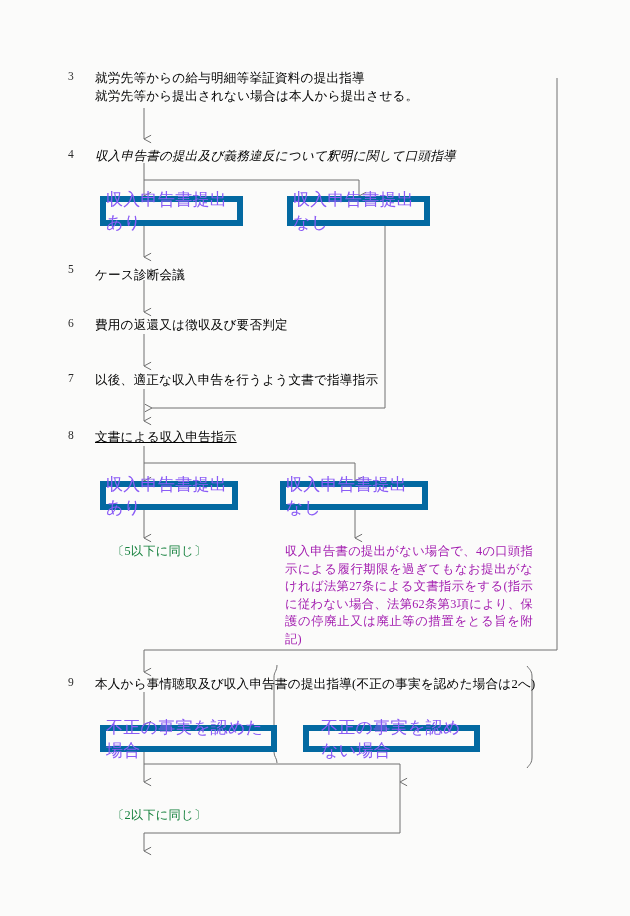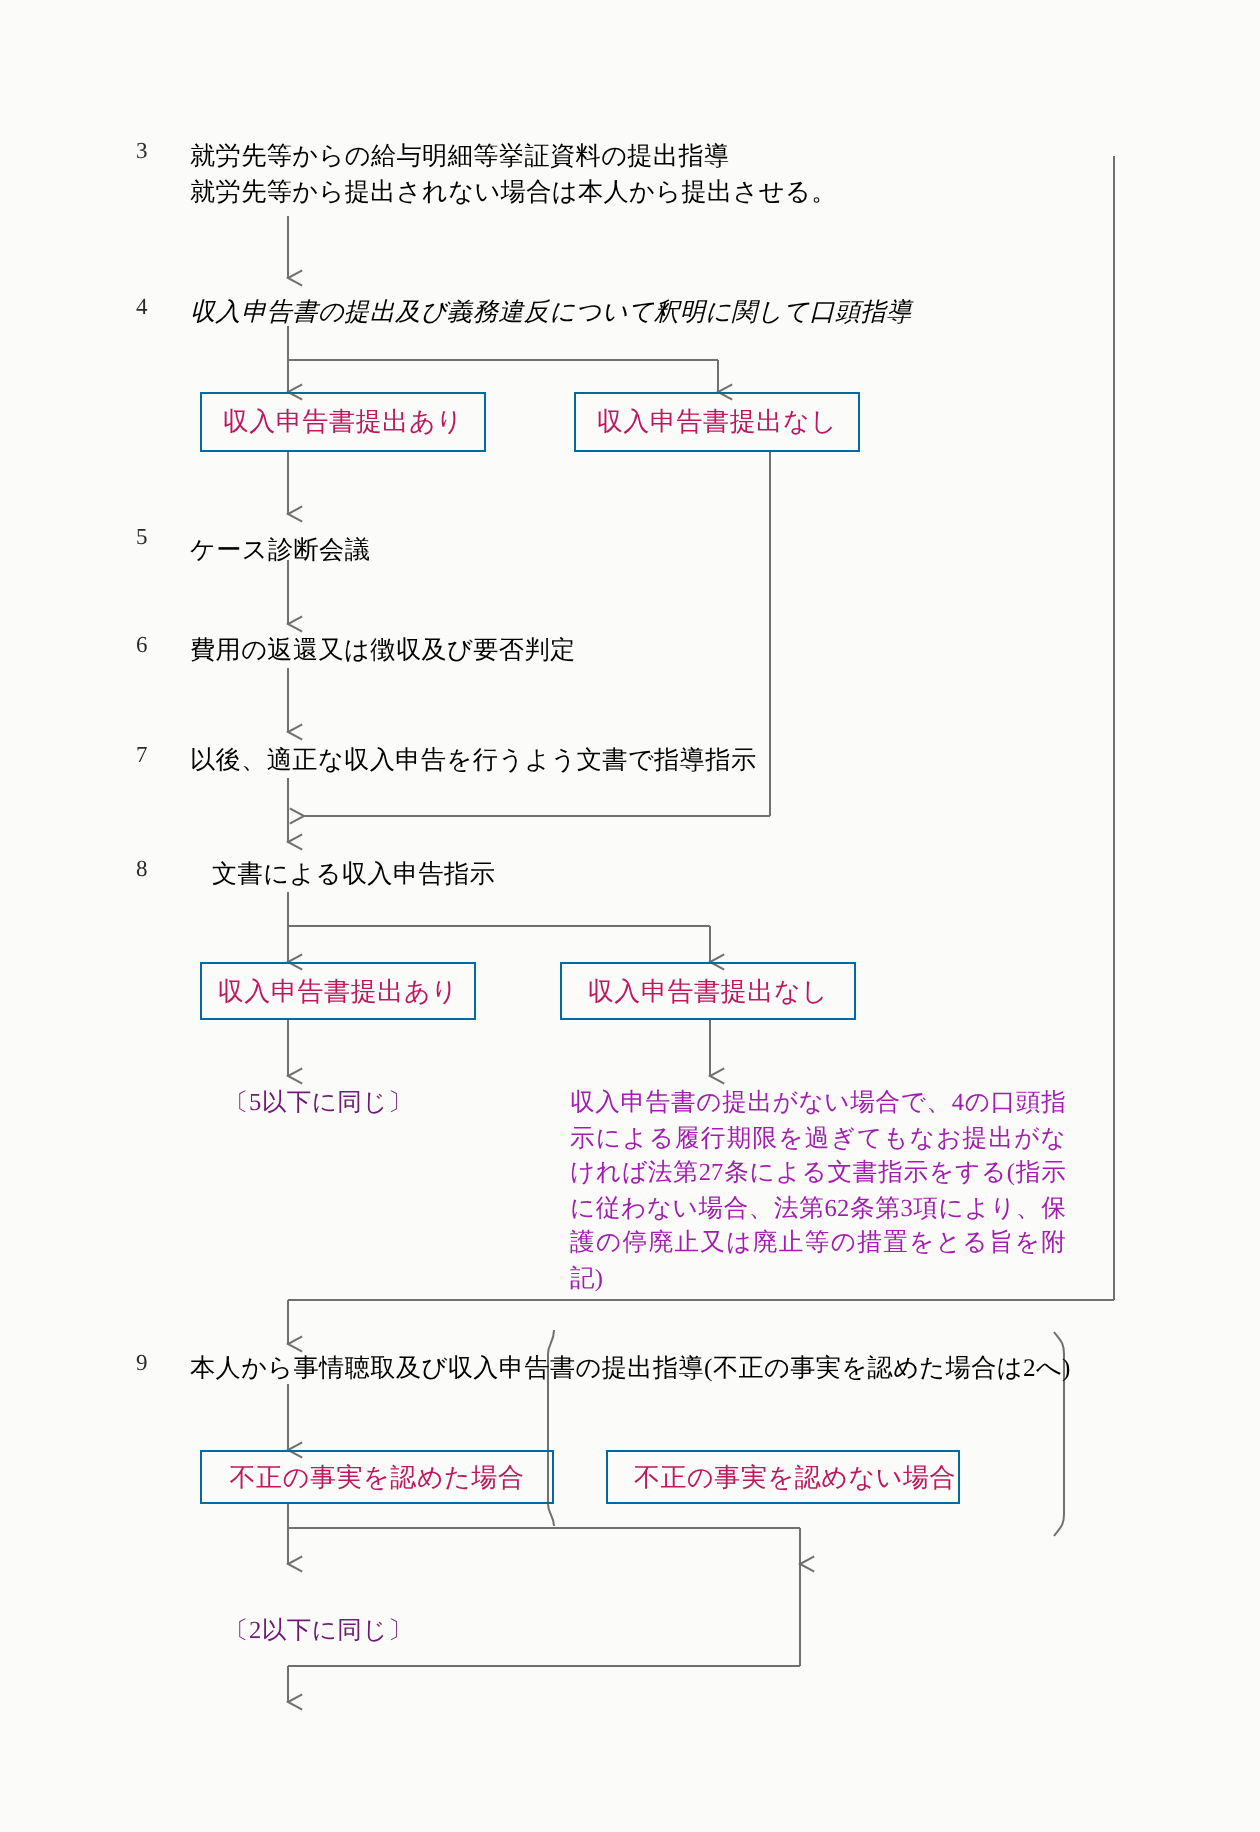--- a/index.html
+++ b/index.html
@@ -42,35 +42,35 @@
   .step-body {
     position: absolute;
     font-size: 12.6px;
     line-height: 18px;
     color: #000000;
     letter-spacing: 0.2px;
     white-space: pre-line;
   }
   .node-box {
     position: absolute;
-    border: 1px solid #0369a1;
+    border: 6px solid #0369a1;
     background: transparent;
     box-sizing: border-box;
     display: flex;
     align-items: center;
     justify-content: center;
-    font-size: 13px;
-    color: #be185d;
+    font-size: 17px;
+    color: #8b5cf6;
     letter-spacing: 0.3px;
   }
   .note {
     position: absolute;
     font-size: 12.3px;
     line-height: 17.6px;
-    color: #701a75;
+    color: #15803d;
     letter-spacing: 0.2px;
   }
   .note-wrap {
     position: absolute;
     font-size: 12.3px;
     line-height: 17.6px;
     color: #a21caf;
     letter-spacing: 0.1px;
     text-align: justify;
     text-justify: inter-character;
@@ -156,21 +156,21 @@
     <div class="step-num" style="left:68px; top:263px;">5</div>
     <div class="step-body" style="left:95px; top:266px;">ケース診断会議</div>
 
     <div class="step-num" style="left:68px; top:317px;">6</div>
     <div class="step-body" style="left:95px; top:316px;">費用の返還又は徴収及び要否判定</div>
 
     <div class="step-num" style="left:68px; top:372px;">7</div>
     <div class="step-body" style="left:95px; top:371px;">以後、適正な収入申告を行うよう文書で指導指示</div>
 
     <div class="step-num" style="left:68px; top:429px;">8</div>
-    <div class="step-body" style="left:106px; top:428px;">文書による収入申告指示</div>
+    <div class="step-body" style="left:95px; top:428px;text-decoration:underline;">文書による収入申告指示</div>
 
     <div class="node-box" style="left:100px; top:481px; width:138px; height:29px;">収入申告書提出あり</div>
     <div class="node-box" style="left:280px; top:481px; width:148px; height:29px;">収入申告書提出なし</div>
 
     <div class="note" style="left:112px; top:543px;">〔5以下に同じ〕</div>
     <div class="note-wrap" style="left:285px; top:543px; width:248px;">収入申告書の提出がない場合で、4の口頭指示による履行期限を過ぎてもなお提出がなければ法第27条による文書指示をする(指示に従わない場合、法第62条第3項により、保護の停廃止又は廃止等の措置をとる旨を附記)</div>
 
     <div class="step-num" style="left:68px; top:676px;">9</div>
     <div class="step-body" style="left:95px; top:675px;">本人から事情聴取及び収入申告書の提出指導(不正の事実を認めた場合は2へ)</div>
 

